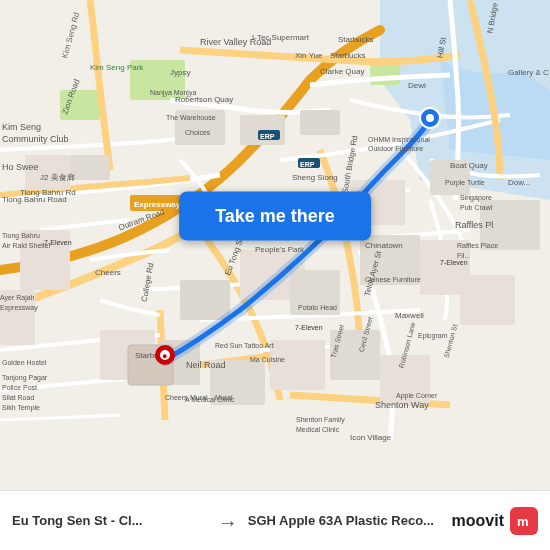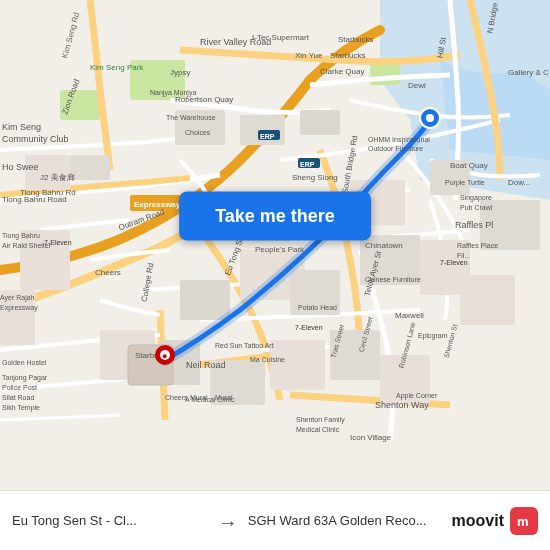--- a/index.html
+++ b/index.html
@@ -65,21 +65,21 @@
       flex: 1;
       display: flex;
       flex-direction: column;
       justify-content: center;
       min-width: 0;
     }
 
     .bottom-bar-label {
       font-size: 13px;
       color: #333;
-      font-weight: 400;
+      font-weight: 700;
       white-space: nowrap;
       overflow: hidden;
       text-overflow: ellipsis;
     }
 
     .bottom-bar-arrow {
       font-size: 20px;
       color: #555;
       margin: 0 10px;
       flex-shrink: 0;
@@ -375,21 +375,21 @@
 </div>
 
 <div class="bottom-bar">
   <div class="bottom-bar-from">
     <span class="bottom-bar-label">Eu Tong Sen St - Cl...</span>
   </div>
 
   <div class="bottom-bar-arrow">→</div>
 
   <div class="bottom-bar-to">
-    <span class="bottom-bar-label">SGH Ward 63A Golden Reco...</span>
+    <span class="bottom-bar-label">SGH Apple 63A Plastic Reco...</span>
   </div>
 
   <div class="moovit-logo">
     <span class="moovit-logo-text">moovit</span>
     <div class="moovit-logo-icon">
       <svg width="18" height="18" viewBox="0 0 18 18" xmlns="http://www.w3.org/2000/svg">
         <text x="2" y="14" font-size="13" fill="white" font-family="Arial" font-weight="bold">m</text>
       </svg>
     </div>
   </div>

